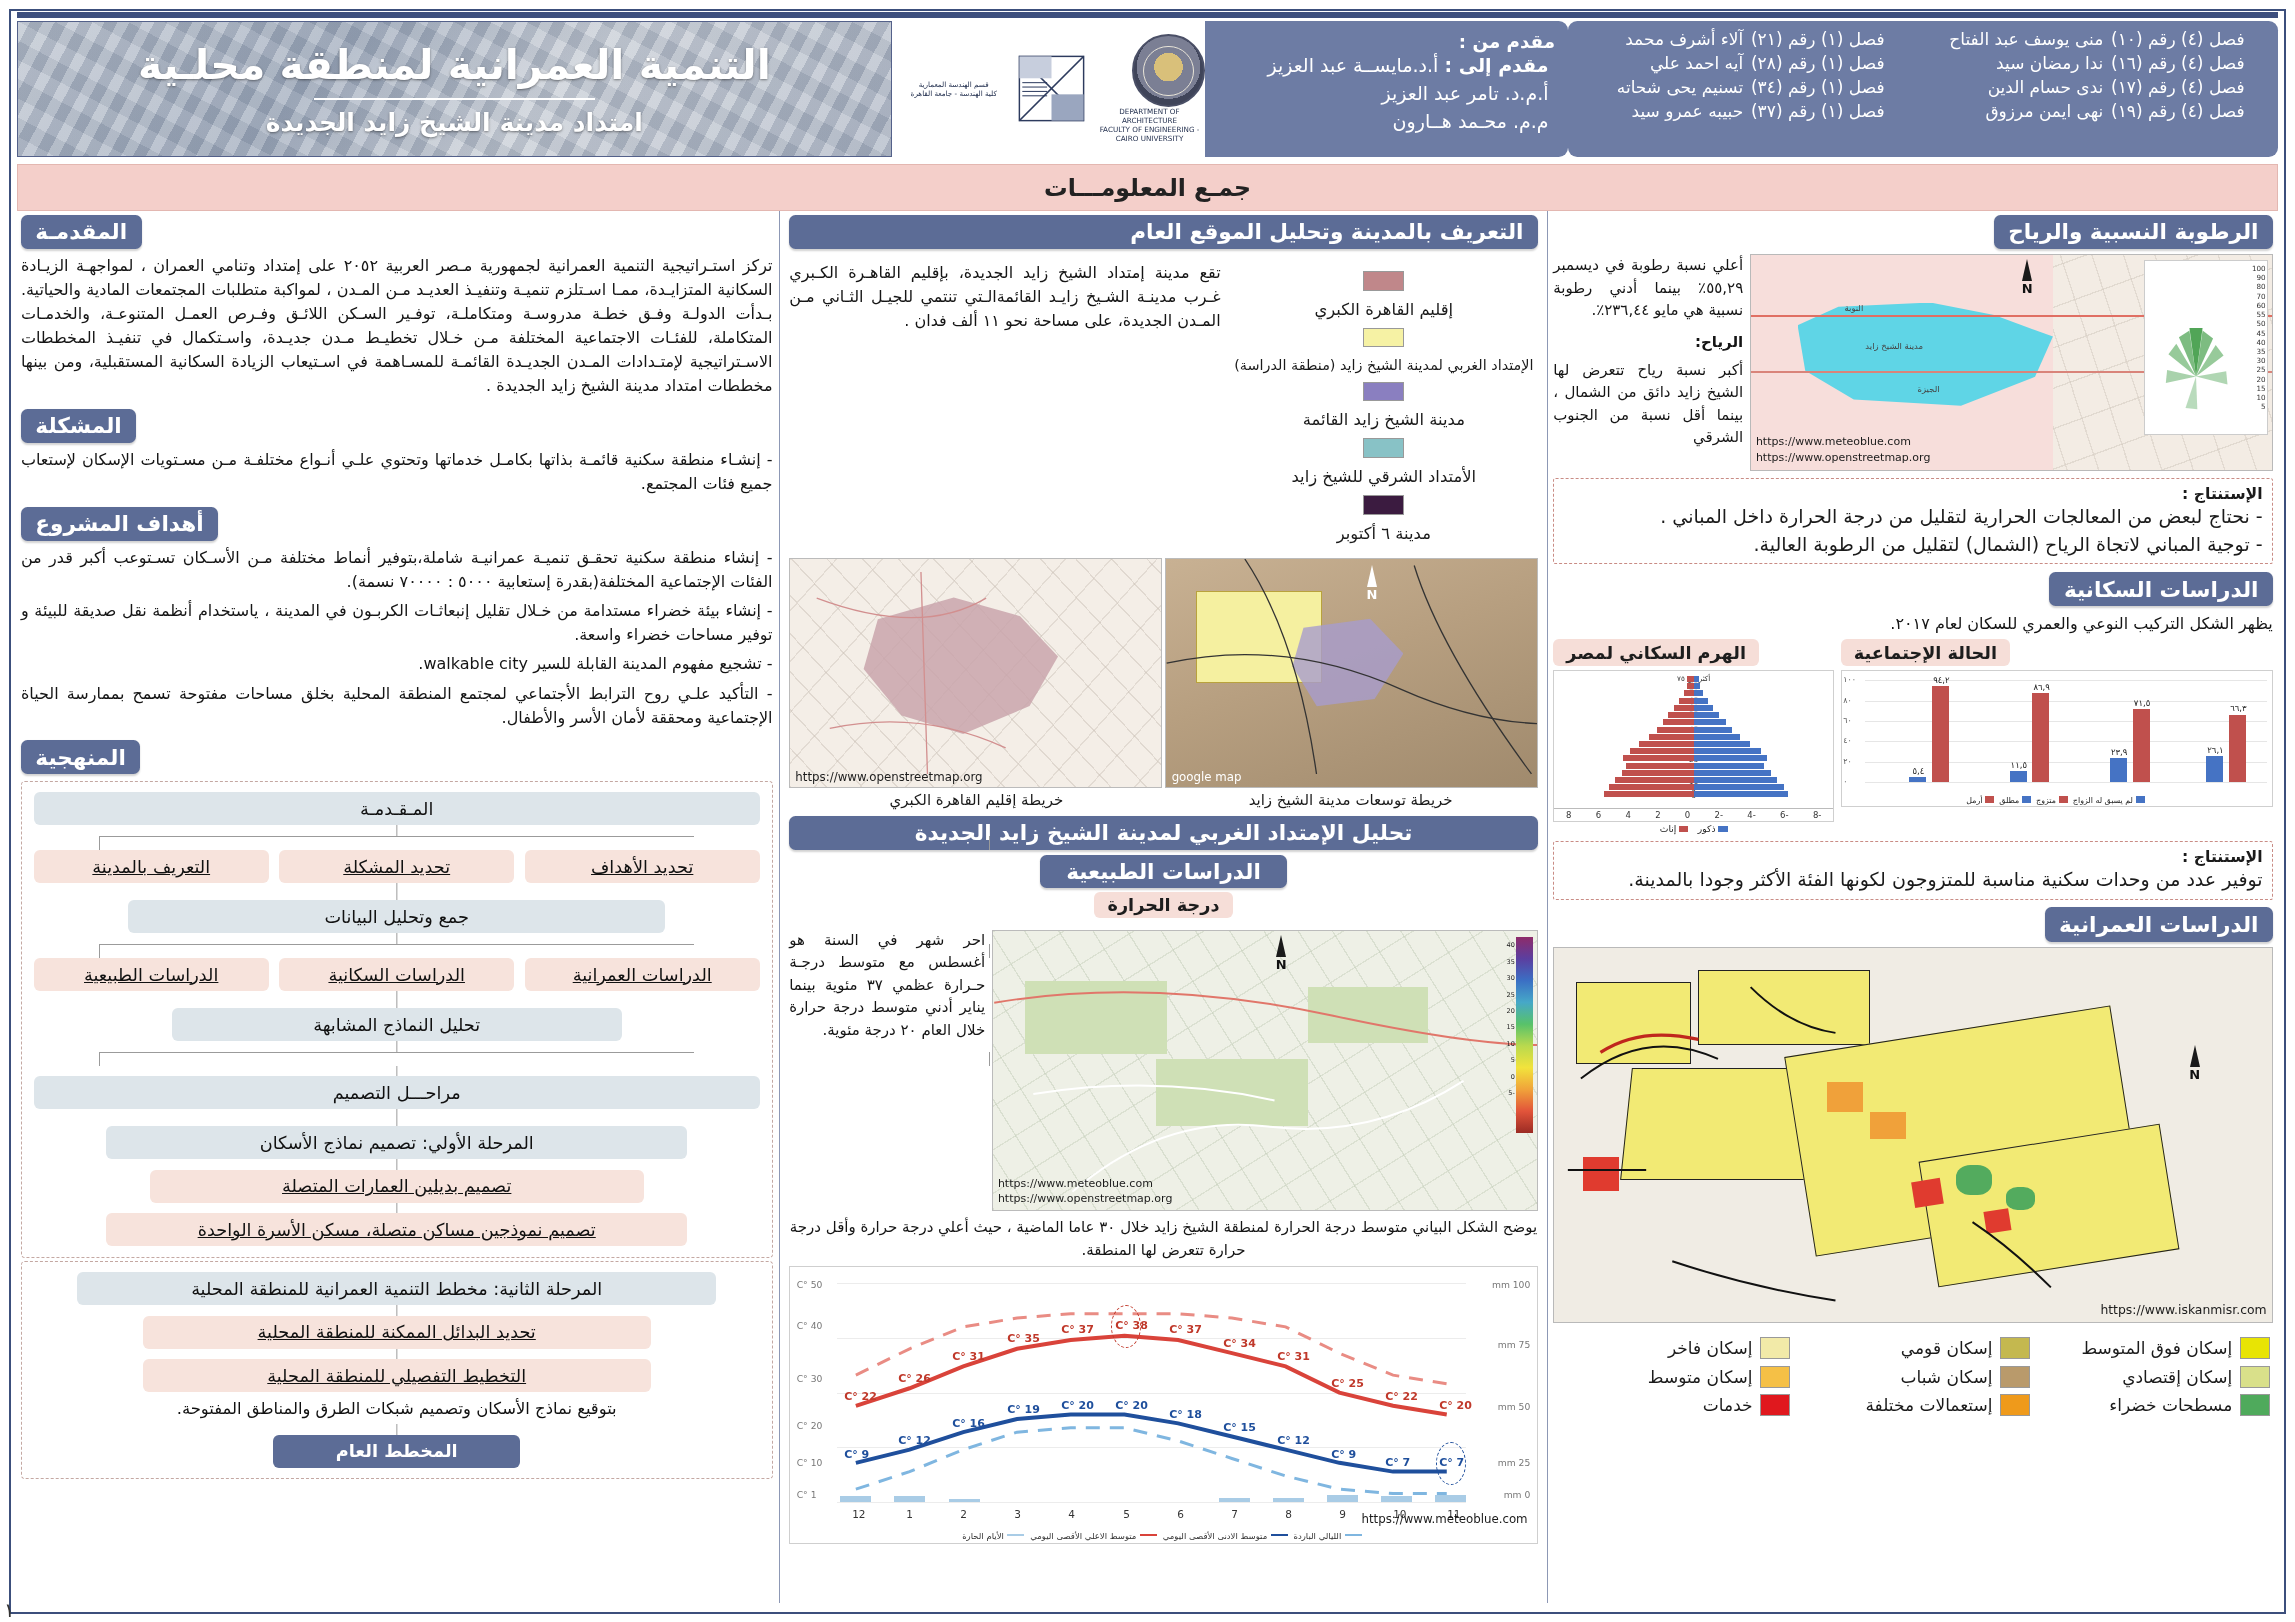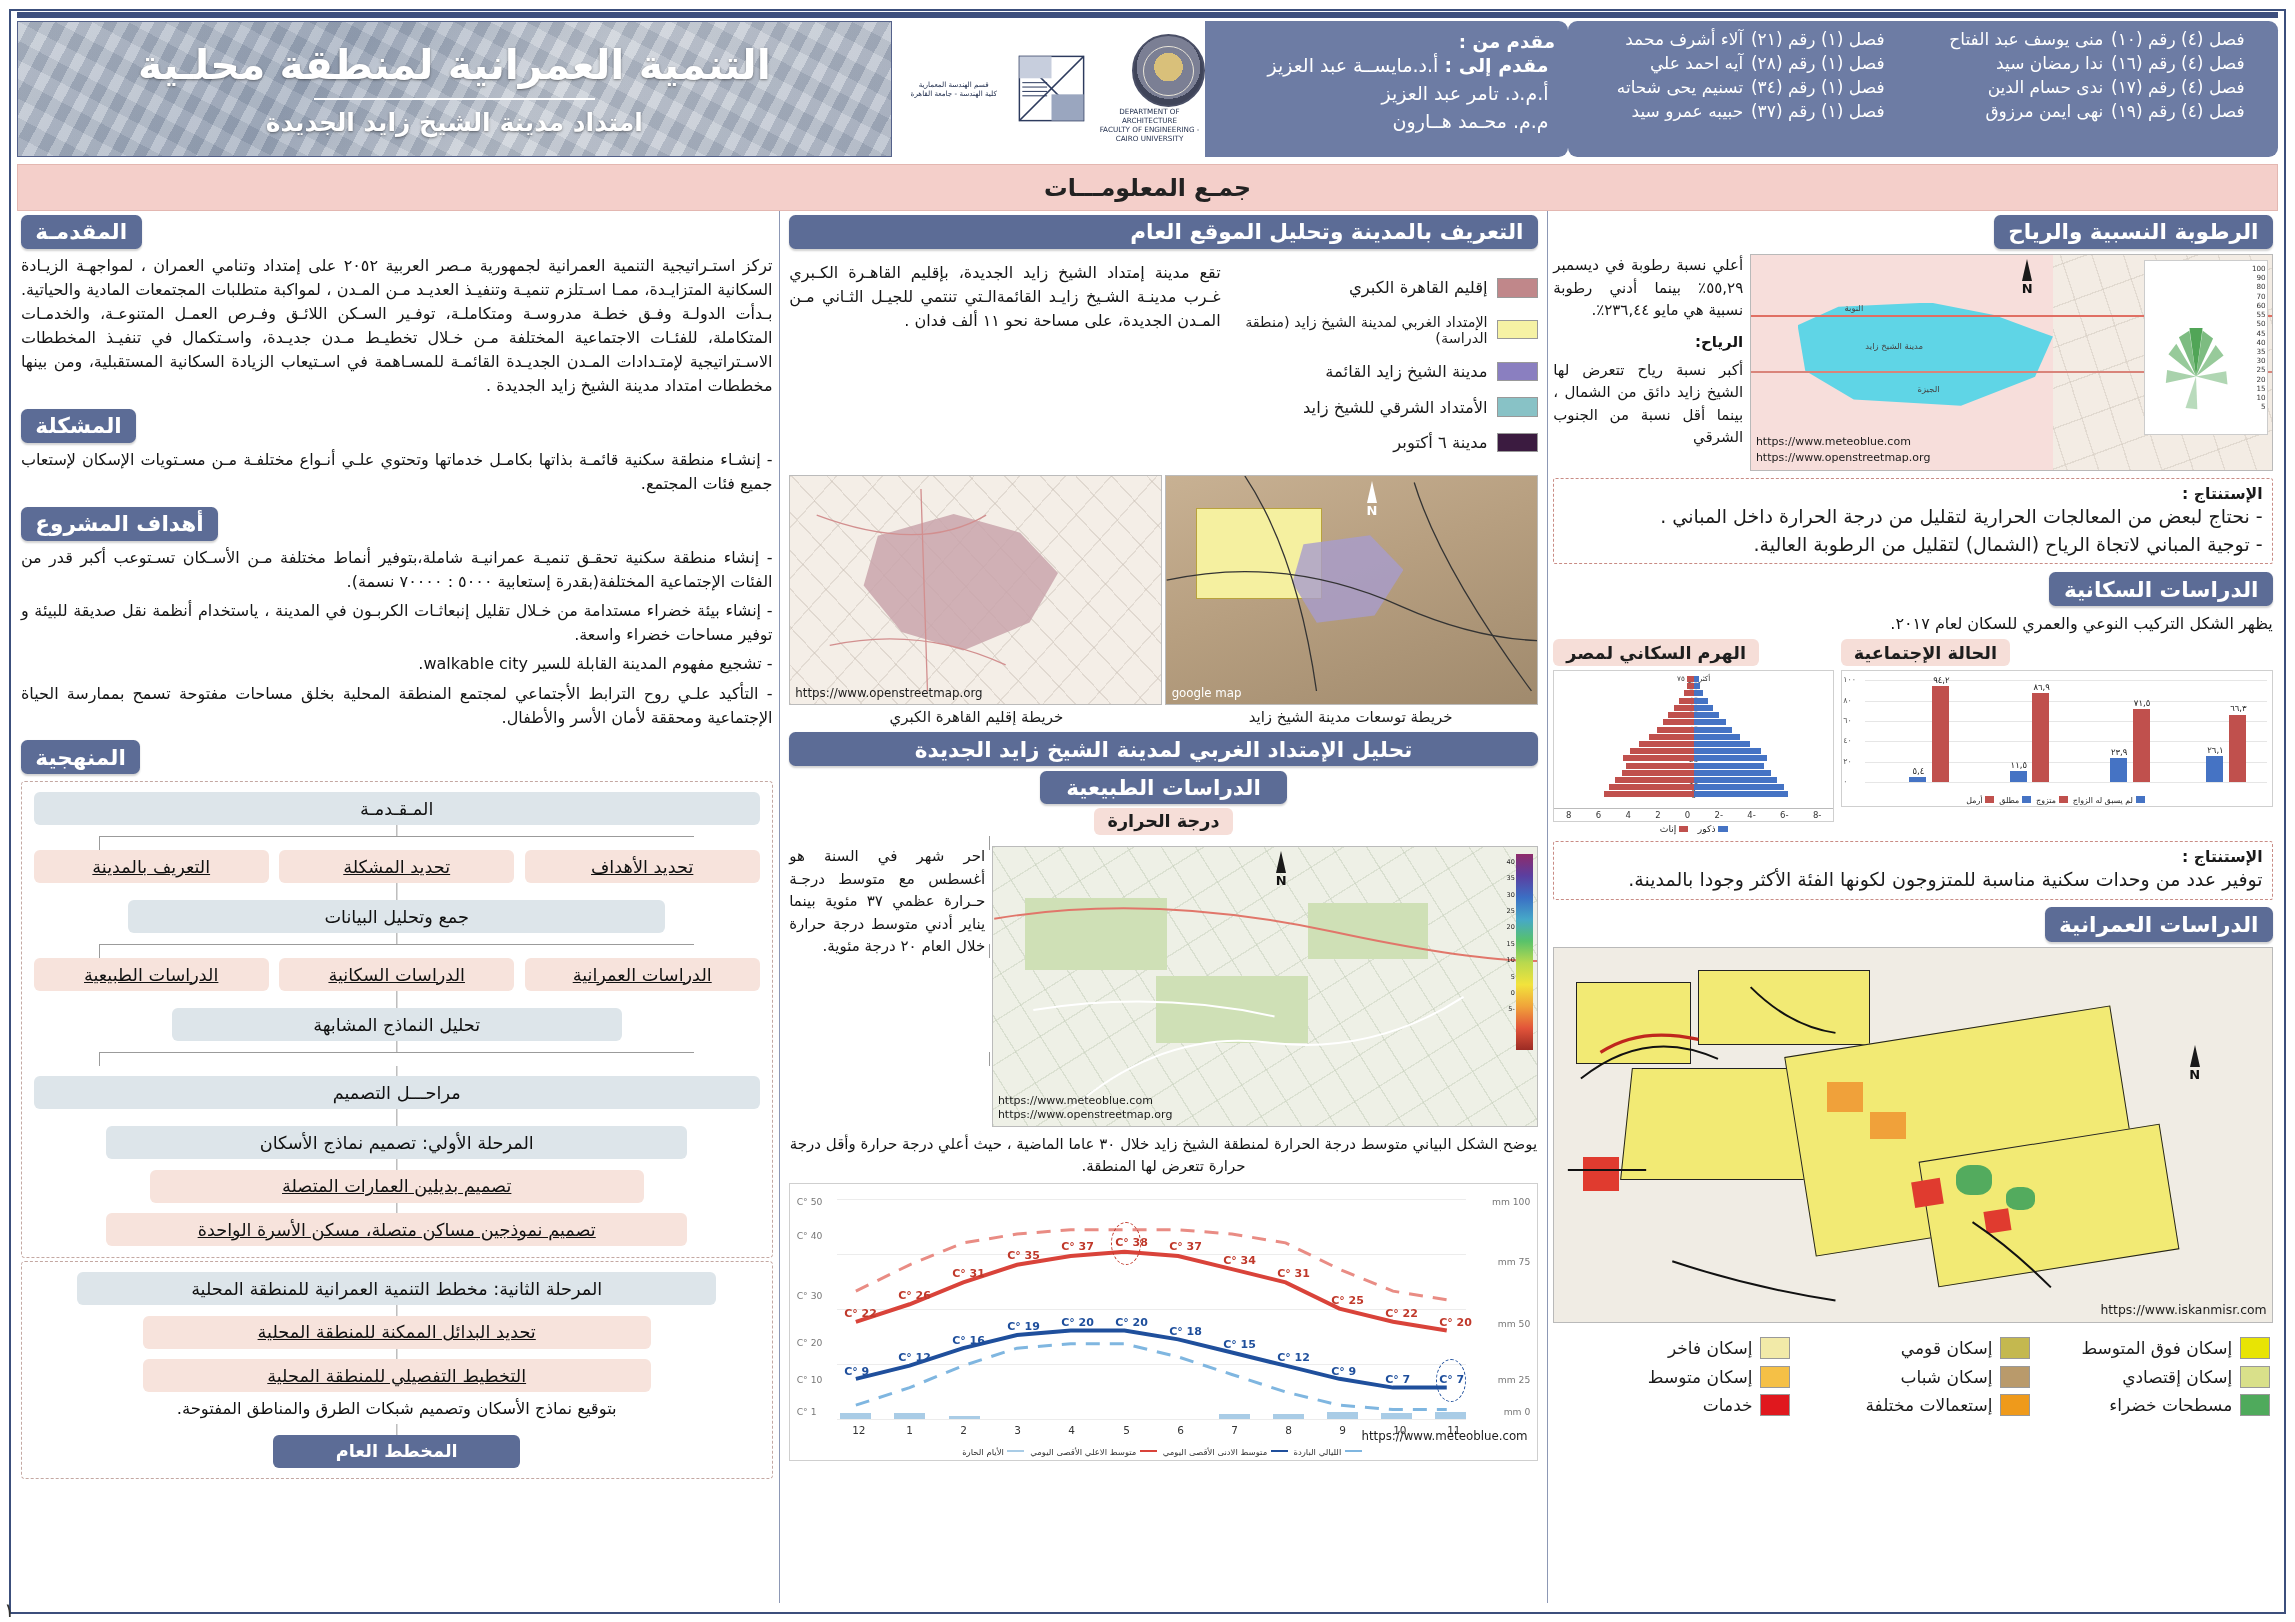--- a/index.html
+++ b/index.html
@@ -159,21 +159,21 @@
      repeating-linear-gradient(132deg, rgba(200,190,180,.4) 0 1.3px, transparent 1.3px 34px),
      #f4eee7; }
   .mr-blob { position:absolute; background:#c9a4ab; opacity:.85;
              clip-path:polygon(12% 18%,44% 4%,72% 16%,88% 42%,76% 74%,48% 92%,22% 80%,6% 50%); }
   .mr-right{ background:linear-gradient(160deg,#c8b193 0%, #b79f80 45%, #a08a6d 100%); }
   .mr-yellow{ position:absolute; background:#f5f0a0; border:0.7px solid #b9a23c; }
   .mr-purple{ position:absolute; background:#a79ccd; opacity:.8; }
   .fig-cap { font-size:15px; text-align:center; margin-top:2.6px; }
 
   .legend-colorlist { margin-top:6.5px; }
-  .lc-item { display:flex; align-items:center; gap:9.2px; margin:16px 0; font-size:16.4px; }
+  .lc-item { display:flex; align-items:center; gap:9.2px; margin:9px 0; font-size:16.4px;flex-direction:column; }
   .lc-sw { width:41px; height:19.6px; flex:0 0 auto; border:0.7px solid #999; }
 
   
   .nat-map { height:281px; margin-top:6.5px; position:relative; overflow:hidden; border:0.7px solid #bbb;
      background: repeating-linear-gradient(58deg, rgba(195,205,185,.5) 0 1.3px, transparent 1.3px 29px),
                  repeating-linear-gradient(148deg, rgba(195,205,185,.45) 0 1.3px, transparent 1.3px 37px),
                  #eef0e6; }
   .nat-green{ position:absolute; background:#cfe0b6; }
   .tempbar { position:absolute; right:3.9px; top:6.5px; width:17px; height:196px;
      background:linear-gradient(#8e2b6a,#5b3fa0,#3b6fc4,#46a8c8,#58c26a,#b9d94e,#f2e33c,#f0a33a,#e2543a,#9b2b24); }
@@ -706,21 +706,21 @@
           <div style="position:absolute; left:5.2px; bottom:19.6px; font-size:11px">https://www.meteoblue.com</div>
           <div style="position:absolute; left:5.2px; bottom:5.2px; font-size:11px">https://www.openstreetmap.org</div>
         </div>
         <div style="flex:0 0 196px" class="para small">احر شهر في السنة هو أغسطس مع متوسط درجـة حـرارة عظمي ٣٧ مئوية بينما يناير أدني متوسط درجة حرارة خلال العام ٢٠ درجة مئوية.</div>
       </div>
 
       <div class="para small" style="text-align:center; margin-top:5.2px">يوضح الشكل البياني متوسط درجة الحرارة لمنطقة الشيخ زايد خلال ٣٠ عاما الماضية ، حيث أعلي درجة حرارة وأقل درجة حرارة تتعرض لها المنطقة.</div>
 
       <div class="climate">
         <div class="cl-axis-l" style="left:6.5px; top:11.8px">50 °C</div>
-        <div class="cl-axis-l" style="left:6.5px; top:46px">40 °C</div>
+        <div class="cl-axis-l" style="left:6.5px; top:53px">40 °C</div>
         <div class="cl-axis-l" style="left:6.5px; top:106px">30 °C</div>
         <div class="cl-axis-l" style="left:6.5px; top:153px">20 °C</div>
         <div class="cl-axis-l" style="left:6.5px; top:190px">10 °C</div>
         <div class="cl-axis-l" style="left:6.5px; top:222px">1 °C</div>
 
         <div class="cl-axis-r" style="right:6.5px; top:11.8px">100 mm</div>
         <div class="cl-axis-r" style="right:6.5px; top:72px">75 mm</div>
         <div class="cl-axis-r" style="right:6.5px; top:134px">50 mm</div>
         <div class="cl-axis-r" style="right:6.5px; top:190px">25 mm</div>
         <div class="cl-axis-r" style="right:6.5px; top:222px">0 mm</div>

